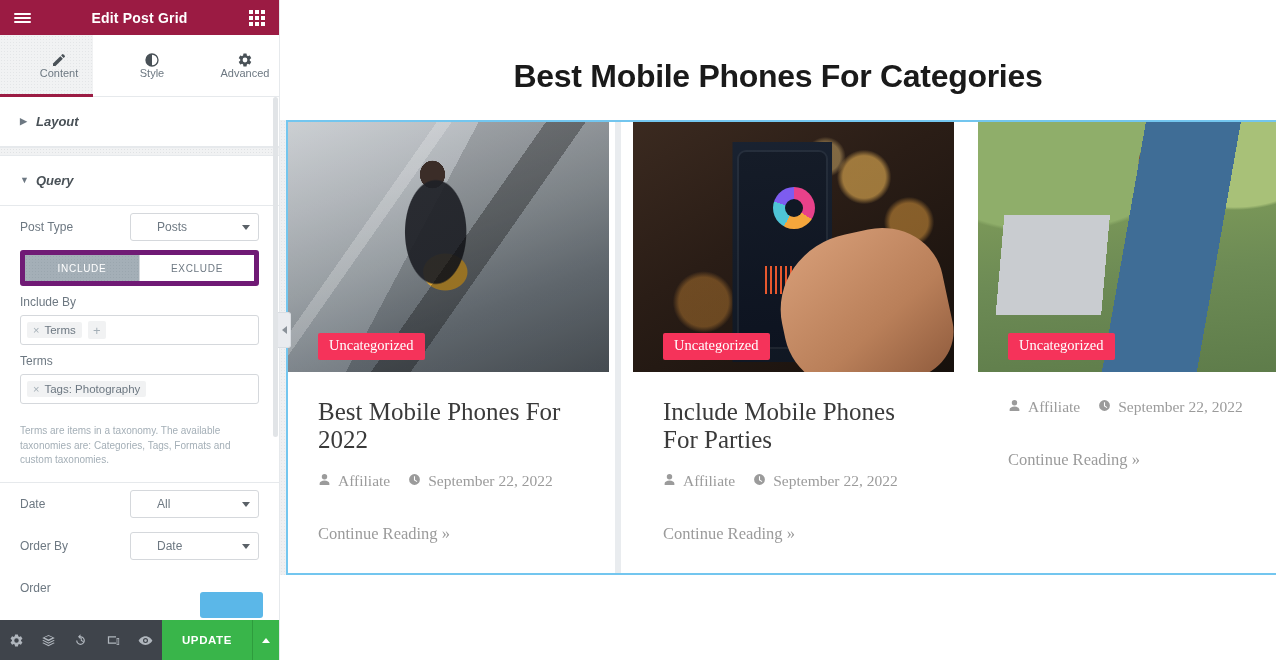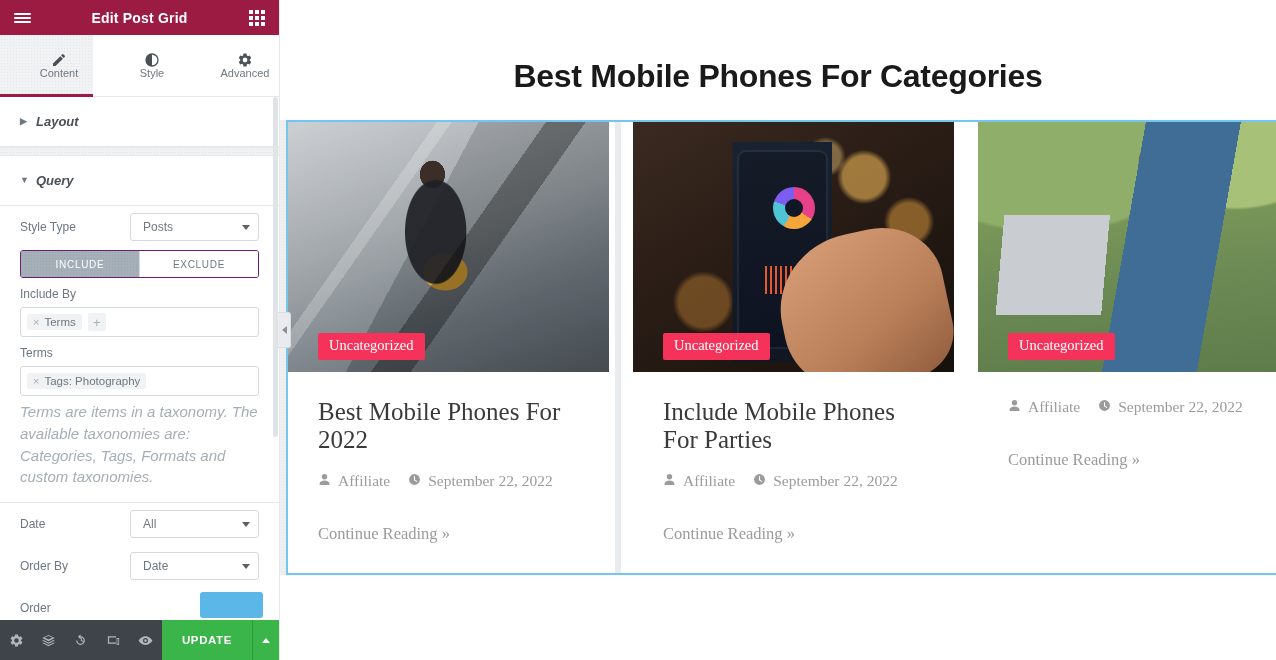--- a/index.html
+++ b/index.html
@@ -116,37 +116,37 @@
   }
   .ctrl-field { flex: 1 1 auto; }
 
   .select {
     position: relative;
     width: 100%; height: 28px;
     border: 1px solid #d5d8dc;
     border-radius: 3px;
     background: #fff;
     display: flex; align-items: center;
-    padding: 0 22px 0 12px;
+    padding: 0 22px 0 26px;
     font-size: 12px; color: #6d7882;
     cursor: pointer;
   }
   .select .arrow {
     position: absolute; right: 8px; top: 50%;
     margin-top: -2px;
     width: 0; height: 0;
     border-left: 4.5px solid transparent;
     border-right: 4.5px solid transparent;
     border-top: 5px solid #5a6167;
   }
 
   .toggle-group {
     display: flex; width: 100%;
     border-radius: 3px; overflow: hidden;
-    border: 1px solid #701a75;
+    border: 5px solid #701a75;
     margin: 2px 0 4px 0;
   }
   .toggle-btn {
     flex: 1; height: 26px;
     display: flex; align-items: center; justify-content: center;
     font-size: 10px; letter-spacing: .7px;
     color: #6d7882; background: #fff;
     cursor: pointer;
   }
   .toggle-btn.on {
@@ -177,23 +177,23 @@
     font-size: 11.5px; color: #6d7882;
   }
   .token .x { color: #a4afb7; font-size: 11px; cursor: pointer; line-height: 1; }
   .token-add {
     display: inline-flex; align-items: center; justify-content: center;
     background: #f1f2f3; border-radius: 2px;
     width: 18px; height: 18px;
     color: #a4afb7; font-size: 13px; cursor: pointer; line-height: 1;
   }
   .help-text {
-    font-size: 15px; line-height: 1.45;
-    color: #a4afb7; font-style: italic;
-    margin: 5px 0 14px 0;
+    font-size: 10px; line-height: 1.45;
+    color: #a4afb7; 
+    margin: 20px 0 14px 0;
   }
   .divider { height: 1px; background: #e6e9ec; margin: 0; }
 
   
   .ghost-btn {
     position: absolute;
     left: 200px; bottom: 2px;
     width: 63px; height: 26px;
     background: #5bb7e8;
     border-radius: 3px;
@@ -509,21 +509,21 @@
         <div class="section-gap"></div>
 
         <div class="section-head">
           <span class="caret">▼</span>
           <span class="sh-label">Query</span>
         </div>
 
         <div class="ctrl-wrap">
 
           <div class="ctrl">
-            <div class="ctrl-label">Style Type</div>
+            <div class="ctrl-label">Post Type</div>
             <div class="ctrl-field">
               <div class="select">
                 <span>Posts</span>
                 <span class="arrow"></span>
               </div>
             </div>
           </div>
 
           <div class="toggle-group">
             <div class="toggle-btn on">INCLUDE</div>

